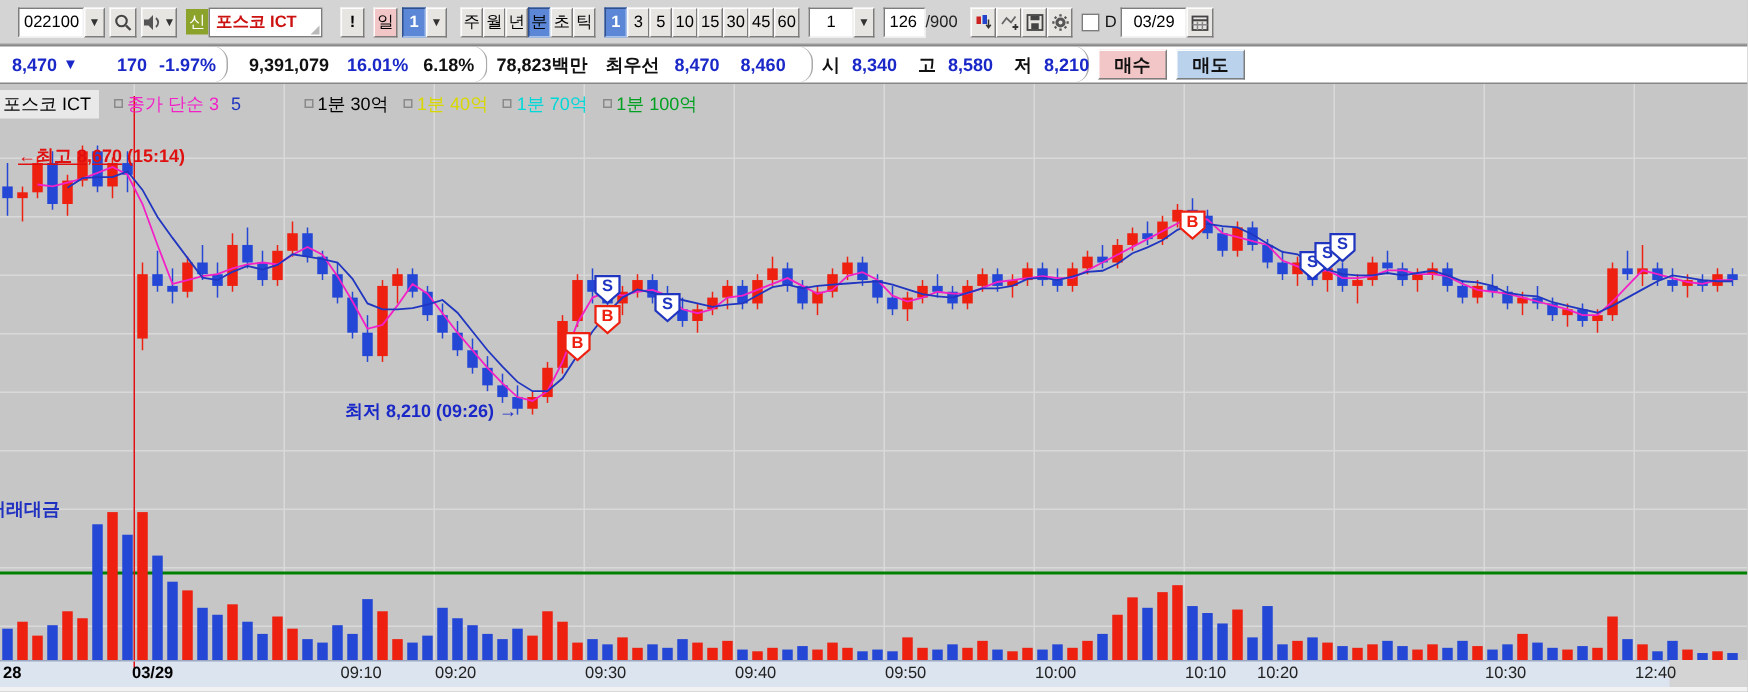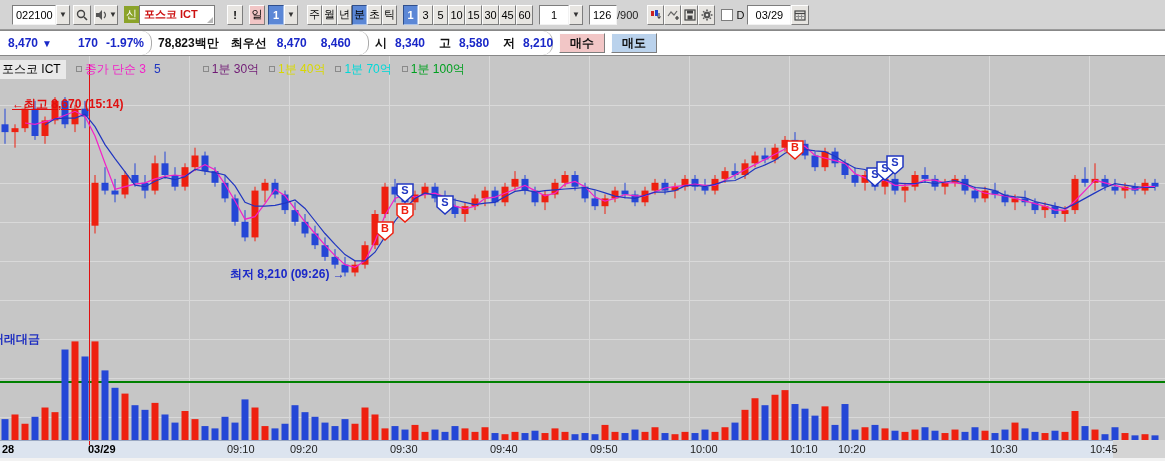--- a/index.html
+++ b/index.html
@@ -190,20 +190,25 @@
         </svg>
     </div>
   </div>
 
   <div class="quotebar">
     <div class="qseg" style="width:152px">
       <span class="qb" style="margin-left:8px">8,470</span>
       <span class="qb" style="margin-left:4px;font-size:10px">▼</span>
       <span class="qb" style="margin-left:26px">170</span>
       <span class="qb" style="margin-left:8px">-1.97%</span>
+    </div>
+    <div class="qseg" style="width:173px">
+      <span class="qk" style="margin-left:14px">9,391,079</span>
+      <span class="qb" style="margin-left:12px">16.01%</span>
+      <span class="qk" style="margin-left:10px">6.18%</span>
     </div>
     <div class="qseg" style="width:217px">
       <span class="qk" style="margin-left:6px">78,823백만</span>
       <span class="qk" style="margin-left:12px">최우선</span>
       <span class="qb" style="margin-left:10px">8,470</span>
       <span class="qb" style="margin-left:14px">8,460</span>
     </div>
     <div class="qseg" style="width:184px">
       <span class="qk" style="margin-left:6px">시</span>
       <span class="qb" style="margin-left:8px">8,340</span>
@@ -607,21 +612,21 @@
         <path d="M887,156 h16 v11 l-8,7 l-8,-7 z" fill="#fff" stroke="#2036c0" stroke-width="1.5"></path>
         <text x="895" y="166" text-anchor="middle" font-size="11" font-weight="bold" fill="#2036c0">S</text>
       </svg>
 
     <div class="legend">
       <span class="lg-title">포스코 ICT</span>
       <span class="sq"></span>
       <span id="lg-ma" style="color: rgb(243, 32, 200);">종가 단순 3</span>
       <span id="lg-ma2" style="margin-left: 8px; color: rgb(32, 54, 192);">5</span>
       <span class="sq" style="margin-left:42px"></span>
-      <span id="lg-v0" style="color: #701a75;">1분 30억</span>
+      <span id="lg-v0" style="color: #000000;">1분 30억</span>
       <span class="sq"></span>
       <span id="lg-v1" style="color: rgb(216, 216, 0);">1분 40억</span>
       <span class="sq"></span>
       <span id="lg-v2" style="color: rgb(0, 216, 216);">1분 70억</span>
       <span class="sq"></span>
       <span id="lg-v3" style="color: rgb(0, 160, 32);">1분 100억</span>
     </div>
 
     <div class="ann ann-high" style="left:12px;top:40px">
       <span class="ul">←최고 8,670</span><span> (15:14)</span>
@@ -638,17 +643,17 @@
       <span class="b" style="left: 88px;">03/29</span>
       <span style="left: 190px; padding-left: 37px;">09:10</span>
       <span style="left: 290px;">09:20</span>
       <span style="left: 390px;">09:30</span>
       <span style="left: 490px;">09:40</span>
       <span style="left: 590px;">09:50</span>
       <span style="left: 690px;">10:00</span>
       <span style="left: 790px;">10:10</span>
       <span style="left: 838px;">10:20</span>
       <span style="left: 990px;">10:30</span>
-      <span style="left: 1090px;">10:45</span>
+      <span style="left: 1090px;">12:40</span>
     </div>
   <div class="bottom-strip"></div>
 
 </div>
 
 </body></html>

